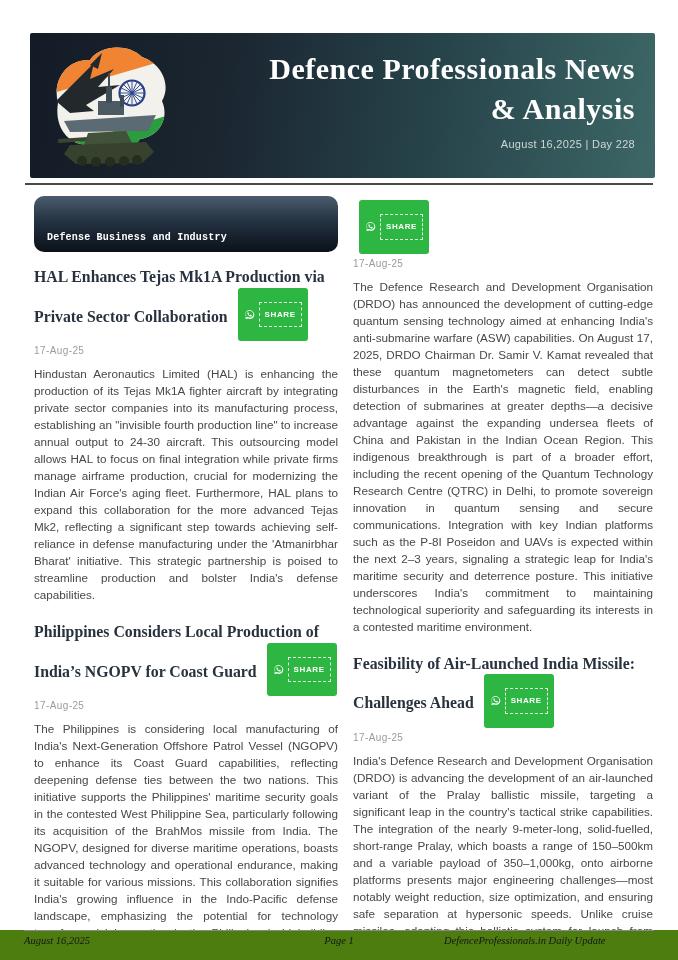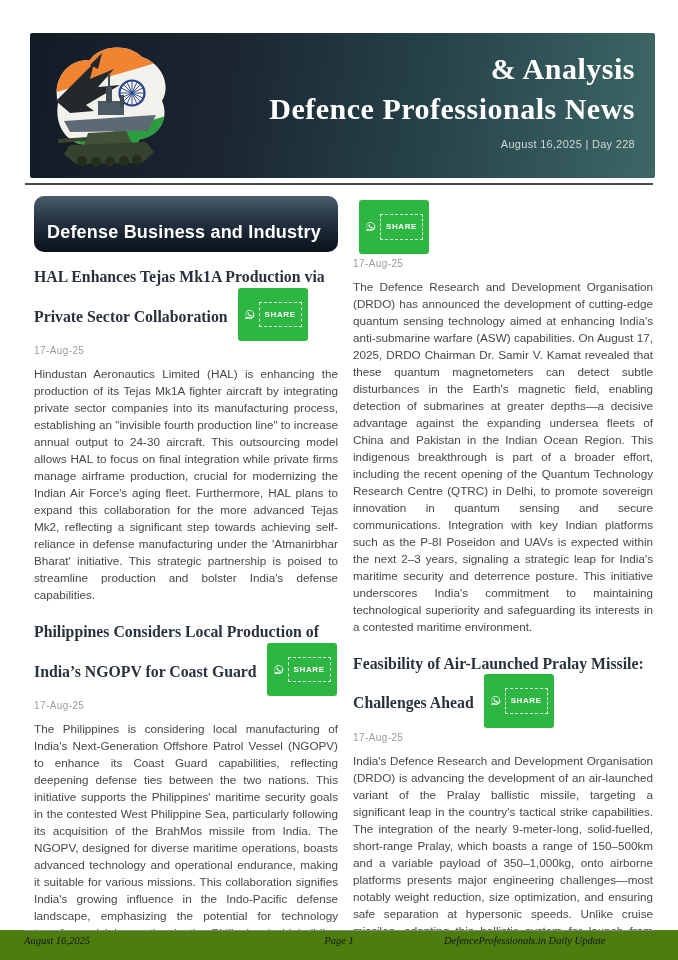--- a/index.html
+++ b/index.html
@@ -17,22 +17,22 @@
   
   .top-divider{position:absolute;left:25px;top:183px;width:628px;border-top:2px solid #4a4a4a;}
   
   .columns{position:absolute;left:34px;top:194px;width:619px;display:flex;gap:15px;}
   .col-left{width:304px;flex:none;}
   .col-right{width:300px;flex:none;padding-top:6px;box-sizing:border-box;}
   
   .section-badge{height:56px;border-radius:10px;margin:2px 0 14px 0;
       background:linear-gradient(180deg,#4a5c6e 0%,#243241 45%,#0a111a 100%);
       display:flex;align-items:flex-end;padding:0 10px 9px 13px;box-sizing:border-box;}
-  .section-badge span{color:#fff;font-family:Liberation Sans, sans-serif;font-weight:700;
-      font-size:18px;letter-spacing:.2px;}
+  .section-badge span{color:#fff;font-family:Liberation Mono, monospace;font-weight:700;
+      font-size:10px;letter-spacing:.2px;}
   
   .headline{font-family:"Liberation Serif",serif;font-weight:700;font-size:15.8px;
             line-height:21.5px;color:#28323e;margin:0 0 4px 0;}
   .art-date{font-size:10px;color:#9b9b9b;letter-spacing:.4px;margin:2px 0 9px 0;}
   .art-body{font-size:11.7px;line-height:17px;color:#474747;text-align:justify;
             margin:0 0 18px 0;}
   .share-btn{display:inline-flex;align-items:center;gap:4px;background:#2db742;
              border:none;border-radius:3px;padding:14px 6px;vertical-align:2px;
              margin-left:6px;cursor:pointer;}
   .share-btn .share-label{font-family:"Liberation Sans",sans-serif;font-size:8px;
@@ -98,22 +98,22 @@
           <circle cx="42" cy="126" r="5"></circle>
             <circle cx="56" cy="127" r="5"></circle>
           <circle cx="70" cy="127" r="5"></circle>
             <circle cx="84" cy="126" r="5"></circle>
           <circle cx="97" cy="125" r="5"></circle>
         </g>
       </g>
     </svg>
     <div class="banner-text">
       <div class="banner-title">
+        <div>Defence Professionals News</div>
         <div>&amp; Analysis</div>
-        <div>Defence Professionals News</div>
       </div>
       <div class="banner-date">August 16,2025 | Day 228</div>
     </div>
   </div>
 
   <div class="top-divider"></div>
 
   <div class="columns">
 
     <div class="col-left">
@@ -164,21 +164,21 @@
               </svg>
             <span class="share-label">SHARE</span>
           </span>
         </h3>
         <div class="art-date">17-Aug-25</div>
         <p class="art-body">The Defence Research and Development Organisation (DRDO) has announced the development of cutting-edge quantum sensing technology aimed at enhancing India's anti-submarine warfare (ASW) capabilities. On August 17, 2025, DRDO Chairman Dr. Samir V. Kamat revealed that these quantum magnetometers can detect subtle disturbances in the Earth's magnetic field, enabling detection of submarines at greater depths—a decisive advantage against the expanding undersea fleets of China and Pakistan in the Indian Ocean Region. This indigenous breakthrough is part of a broader effort, including the recent opening of the Quantum Technology Research Centre (QTRC) in Delhi, to promote sovereign innovation in quantum sensing and secure communications. Integration with key Indian platforms such as the P-8I Poseidon and UAVs is expected within the next 2–3 years, signaling a strategic leap for India's maritime security and deterrence posture. This initiative underscores India's commitment to maintaining technological superiority and safeguarding its interests in a contested maritime environment.</p>
       </article>
 
       <article>
         <h3 class="headline">
-          <span>Feasibility of Air-Launched Pralay Missile: Challenges Ahead</span>
+          <span>Feasibility of Air-Launched India Missile: Challenges Ahead</span>
           <span class="share-btn">
             <svg class="wa-svg" width="11" height="11" viewBox="0 0 32 32">
                 <path fill="#fff" d="M16 3C9.4 3 4 8.4 4 15c0 2.1.6 4.1 1.6 5.9L4 29l8.3-1.6c1.7.9 3.7 1.4 5.7 1.4 6.6 0 12-5.4 12-12S22.6 3 16 3zm0 21.8c-1.8 0-3.5-.5-5-1.3l-.4-.2-4.9 1 1-4.8-.2-.4C5.6 17.5 5 16.3 5 15 5 9 9.9 5.2 16 5.2S27 9 27 15s-4.9 9.8-11 9.8z"></path>
                 <path fill="#fff" d="M21.4 17.7c-.3-.2-1.7-.9-2-1s-.5-.2-.7.2-.8 1-.9 1.2-.3.2-.6.1c-1.7-.9-2.8-1.6-3.9-3.6-.3-.5.3-.5.8-1.5.1-.2 0-.4 0-.6s-.7-1.7-.9-2.3c-.2-.6-.5-.5-.7-.5h-.6c-.2 0-.6.1-.9.4-.3.3-1.1 1.1-1.1 2.7s1.2 3.1 1.3 3.3c.2.2 2.3 3.5 5.6 4.9 2.1.9 2.9 1 3.9.8.6-.1 1.7-.7 1.9-1.4.2-.7.2-1.2.2-1.4 0-.1-.2-.2-.4-.3z"></path>
               </svg>
             <span class="share-label">SHARE</span>
           </span>
         </h3>
         <div class="art-date">17-Aug-25</div>
         <p class="art-body">India's Defence Research and Development Organisation (DRDO) is advancing the development of an air-launched variant of the Pralay ballistic missile, targeting a significant leap in the country's tactical strike capabilities. The integration of the nearly 9-meter-long, solid-fuelled, short-range Pralay, which boasts a range of 150–500km and a variable payload of 350–1,000kg, onto airborne platforms presents major engineering challenges—most notably weight reduction, size optimization, and ensuring safe separation at hypersonic speeds. Unlike cruise missiles, adapting this ballistic system for launch from fighter aircraft involves overcoming complex aerodynamic and guidance</p>

